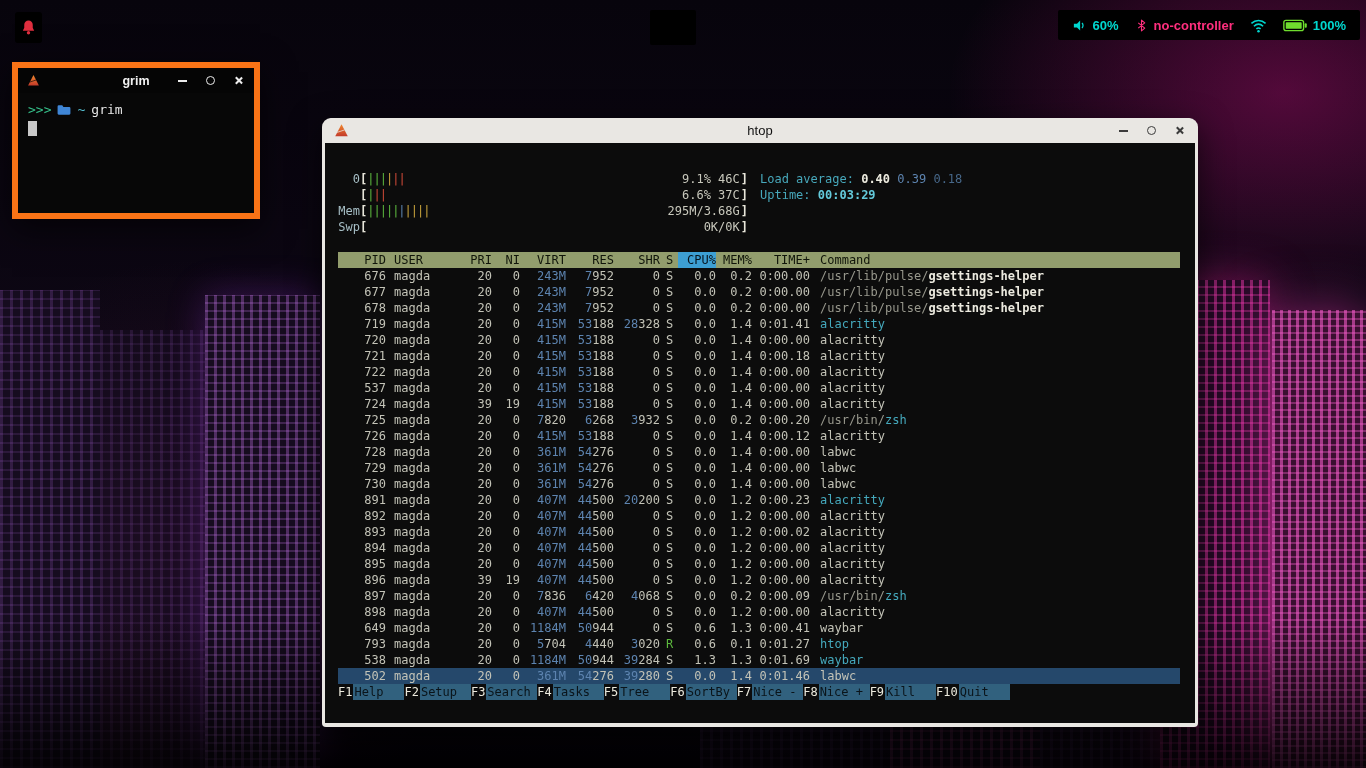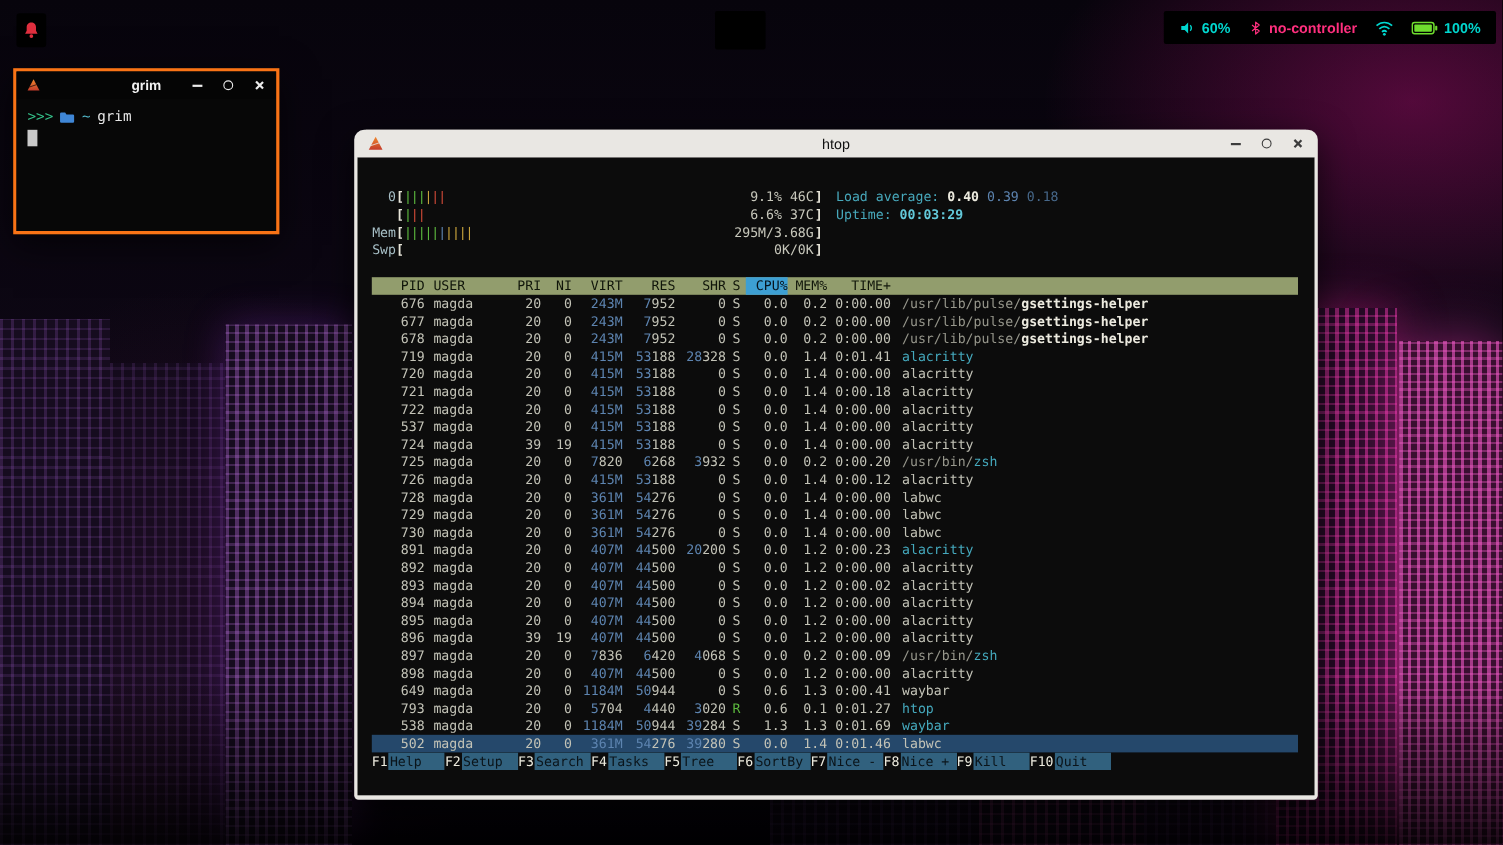--- a/index.html
+++ b/index.html
@@ -54,21 +54,21 @@
   .win-icon{margin-left:9px;z-index:1;}
   .controls{margin-left:auto;display:flex;gap:18px;padding-right:11px;z-index:1;align-items:center;}
   .ctl{display:flex;align-items:center;justify-content:center;width:10px;height:10px;cursor:default;}
   .i-min{display:block;width:9px;height:2px;background:currentColor;}
   .i-max{display:block;width:7px;height:7px;border:1.5px solid currentColor;border-radius:50%;}
   .i-close{display:block;position:relative;width:9px;height:9px;}
   .i-close::before,.i-close::after{content:"";position:absolute;left:4px;top:0;width:1.6px;height:9px;background:currentColor;}
   .i-close::before{transform:rotate(45deg);} .i-close::after{transform:rotate(-45deg);}
 
   
-  .grim-window{left:12px;top:62px;width:236px;z-index:6;border:3px solid #f97316;background:#060606;}
+  .grim-window{left:12px;top:62px;width:236px;z-index:6;border:6px solid #f97316;background:#060606;}
   .titlebar.dark{background:#050505;color:#ececec;}
   .titlebar.dark .win-title{color:#f2f2f2;font-weight:bold;font-size:12.5px;}
   .term-body{height:104px;background:#070707;padding:8px 10px;
     font-size:13px;line-height:17px;color:#c9c9c9;}
   .pline{display:flex;align-items:center;gap:6px;white-space:pre;}
   .p-arrows{color:#35c08a;}
   .p-dir{color:#52b8c9;}
   .p-cmd{color:#e6e6e6;}
   .cursorblock{width:9px;height:15px;background:#c9c9c9;margin-top:3px;}
 
@@ -245,21 +245,21 @@
             <div class="meter-row"><span class="mlabel">0</span><span class="mbracket">[</span><span class="mbars"><span class="c-green">|||</span><span class="c-yellow">|</span><span class="c-red">||</span></span><span class="mvalue">9.1% 46C</span><span class="mbracket">]</span></div>
             <div class="meter-row"><span class="mlabel"></span><span class="mbracket">[</span><span class="mbars"><span class="c-green">|</span><span class="c-red">||</span></span><span class="mvalue">6.6% 37C</span><span class="mbracket">]</span></div>
             <div class="meter-row"><span class="mlabel">Mem</span><span class="mbracket">[</span><span class="mbars"><span class="c-green">|||||</span><span class="c-blue">|</span><span class="c-yellow">||||</span></span><span class="mvalue">295M/3.68G</span><span class="mbracket">]</span></div>
             <div class="meter-row"><span class="mlabel">Swp</span><span class="mbracket">[</span><span class="mbars"></span><span class="mvalue">0K/0K</span><span class="mbracket">]</span></div>
           </div>
         <div class="stats">
             <div class="stat-line"><span class="c-cyan">Load average: </span><span class="c-bold">0.40 </span><span class="c-blue">0.39 </span><span class="c-dimblue">0.18</span></div>
             <div class="stat-line"><span class="c-cyan">Uptime: </span><span class="c-cyanbold">00:03:29</span></div>
           </div>
       </div>
-      <div class="trow phead"><span>PID</span><span>USER</span><span>PRI</span><span>NI</span><span>VIRT</span><span>RES</span><span>SHR</span><span>S</span><span class="sort">CPU%</span><span>MEM%</span><span>TIME+</span></div>
+      <div class="trow phead"><span>PID</span><span>USER</span><span>PRI</span><span>NI</span><span>VIRT</span><span>RES</span><span>SHR</span><span>S</span><span class="sort">CPU%</span><span>MEM%</span><span>TIME+</span><span>Command</span></div>
       <div class="prows">
           <div class="trow prow"><span>676</span><span>magda</span><span>20</span><span>0</span><span><span class="c-blue">243M</span></span><span><span class="c-blue">7</span>952</span><span>0</span><span class="">S</span><span>0.0</span><span>0.2</span><span>0:00.00</span><span><span class="c-dim">/usr/lib/pulse/</span><span class="cmd-bold">gsettings-helper</span></span></div>
           <div class="trow prow"><span>677</span><span>magda</span><span>20</span><span>0</span><span><span class="c-blue">243M</span></span><span><span class="c-blue">7</span>952</span><span>0</span><span class="">S</span><span>0.0</span><span>0.2</span><span>0:00.00</span><span><span class="c-dim">/usr/lib/pulse/</span><span class="cmd-bold">gsettings-helper</span></span></div>
           <div class="trow prow"><span>678</span><span>magda</span><span>20</span><span>0</span><span><span class="c-blue">243M</span></span><span><span class="c-blue">7</span>952</span><span>0</span><span class="">S</span><span>0.0</span><span>0.2</span><span>0:00.00</span><span><span class="c-dim">/usr/lib/pulse/</span><span class="cmd-bold">gsettings-helper</span></span></div>
           <div class="trow prow"><span>719</span><span>magda</span><span>20</span><span>0</span><span><span class="c-blue">415M</span></span><span><span class="c-blue">53</span>188</span><span><span class="c-blue">28</span>328</span><span class="">S</span><span>0.0</span><span>1.4</span><span>0:01.41</span><span><span class="cmd-cyan">alacritty</span></span></div>
           <div class="trow prow"><span>720</span><span>magda</span><span>20</span><span>0</span><span><span class="c-blue">415M</span></span><span><span class="c-blue">53</span>188</span><span>0</span><span class="">S</span><span>0.0</span><span>1.4</span><span>0:00.00</span><span><span class="cmd-fg">alacritty</span></span></div>
           <div class="trow prow"><span>721</span><span>magda</span><span>20</span><span>0</span><span><span class="c-blue">415M</span></span><span><span class="c-blue">53</span>188</span><span>0</span><span class="">S</span><span>0.0</span><span>1.4</span><span>0:00.18</span><span><span class="cmd-fg">alacritty</span></span></div>
           <div class="trow prow"><span>722</span><span>magda</span><span>20</span><span>0</span><span><span class="c-blue">415M</span></span><span><span class="c-blue">53</span>188</span><span>0</span><span class="">S</span><span>0.0</span><span>1.4</span><span>0:00.00</span><span><span class="cmd-fg">alacritty</span></span></div>
           <div class="trow prow"><span>537</span><span>magda</span><span>20</span><span>0</span><span><span class="c-blue">415M</span></span><span><span class="c-blue">53</span>188</span><span>0</span><span class="">S</span><span>0.0</span><span>1.4</span><span>0:00.00</span><span><span class="cmd-fg">alacritty</span></span></div>
           <div class="trow prow"><span>724</span><span>magda</span><span>39</span><span>19</span><span><span class="c-blue">415M</span></span><span><span class="c-blue">53</span>188</span><span>0</span><span class="">S</span><span>0.0</span><span>1.4</span><span>0:00.00</span><span><span class="cmd-fg">alacritty</span></span></div>

